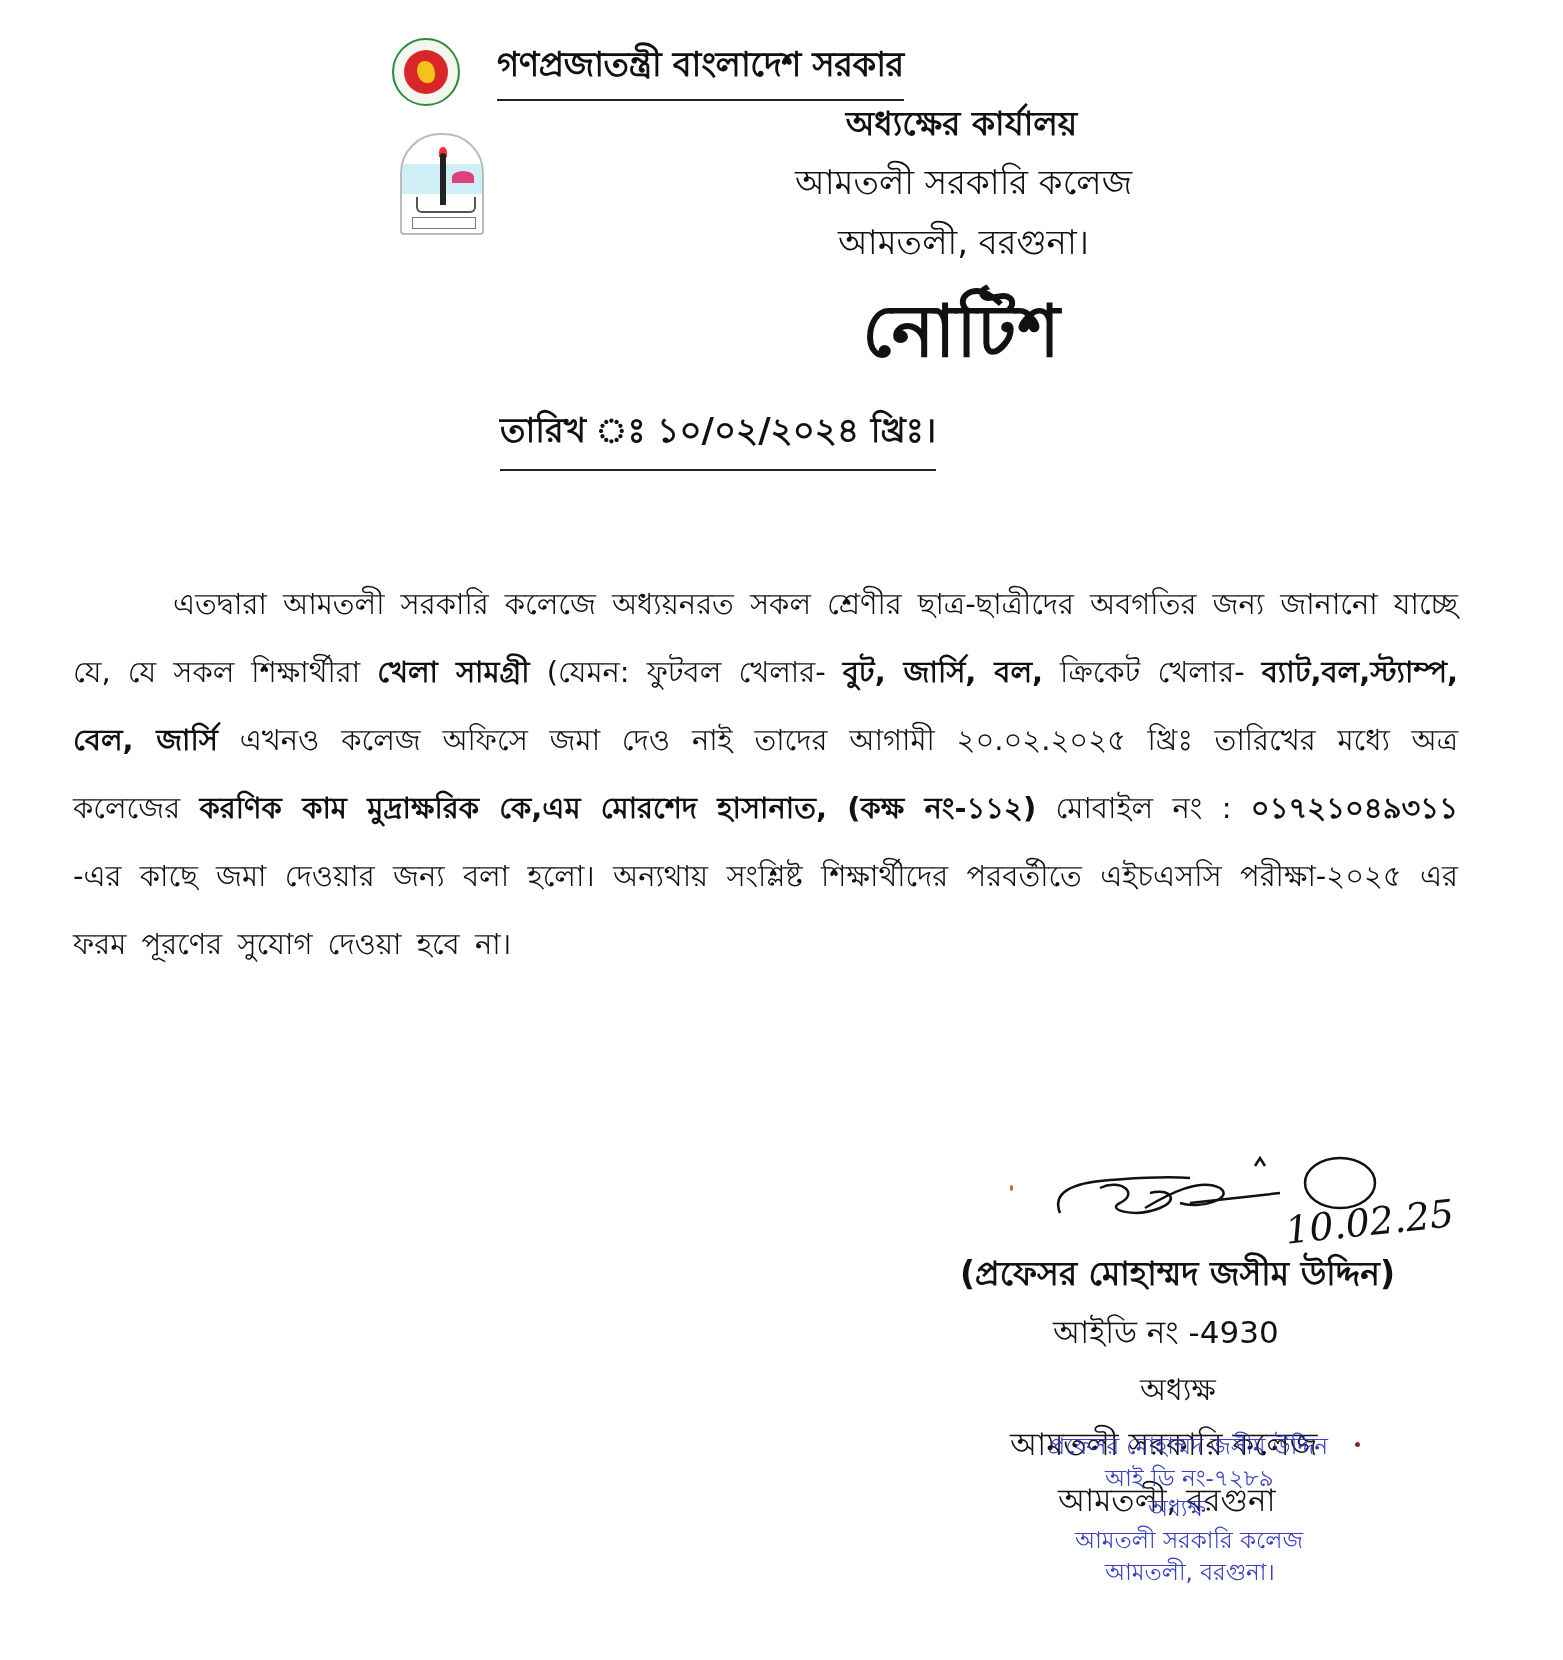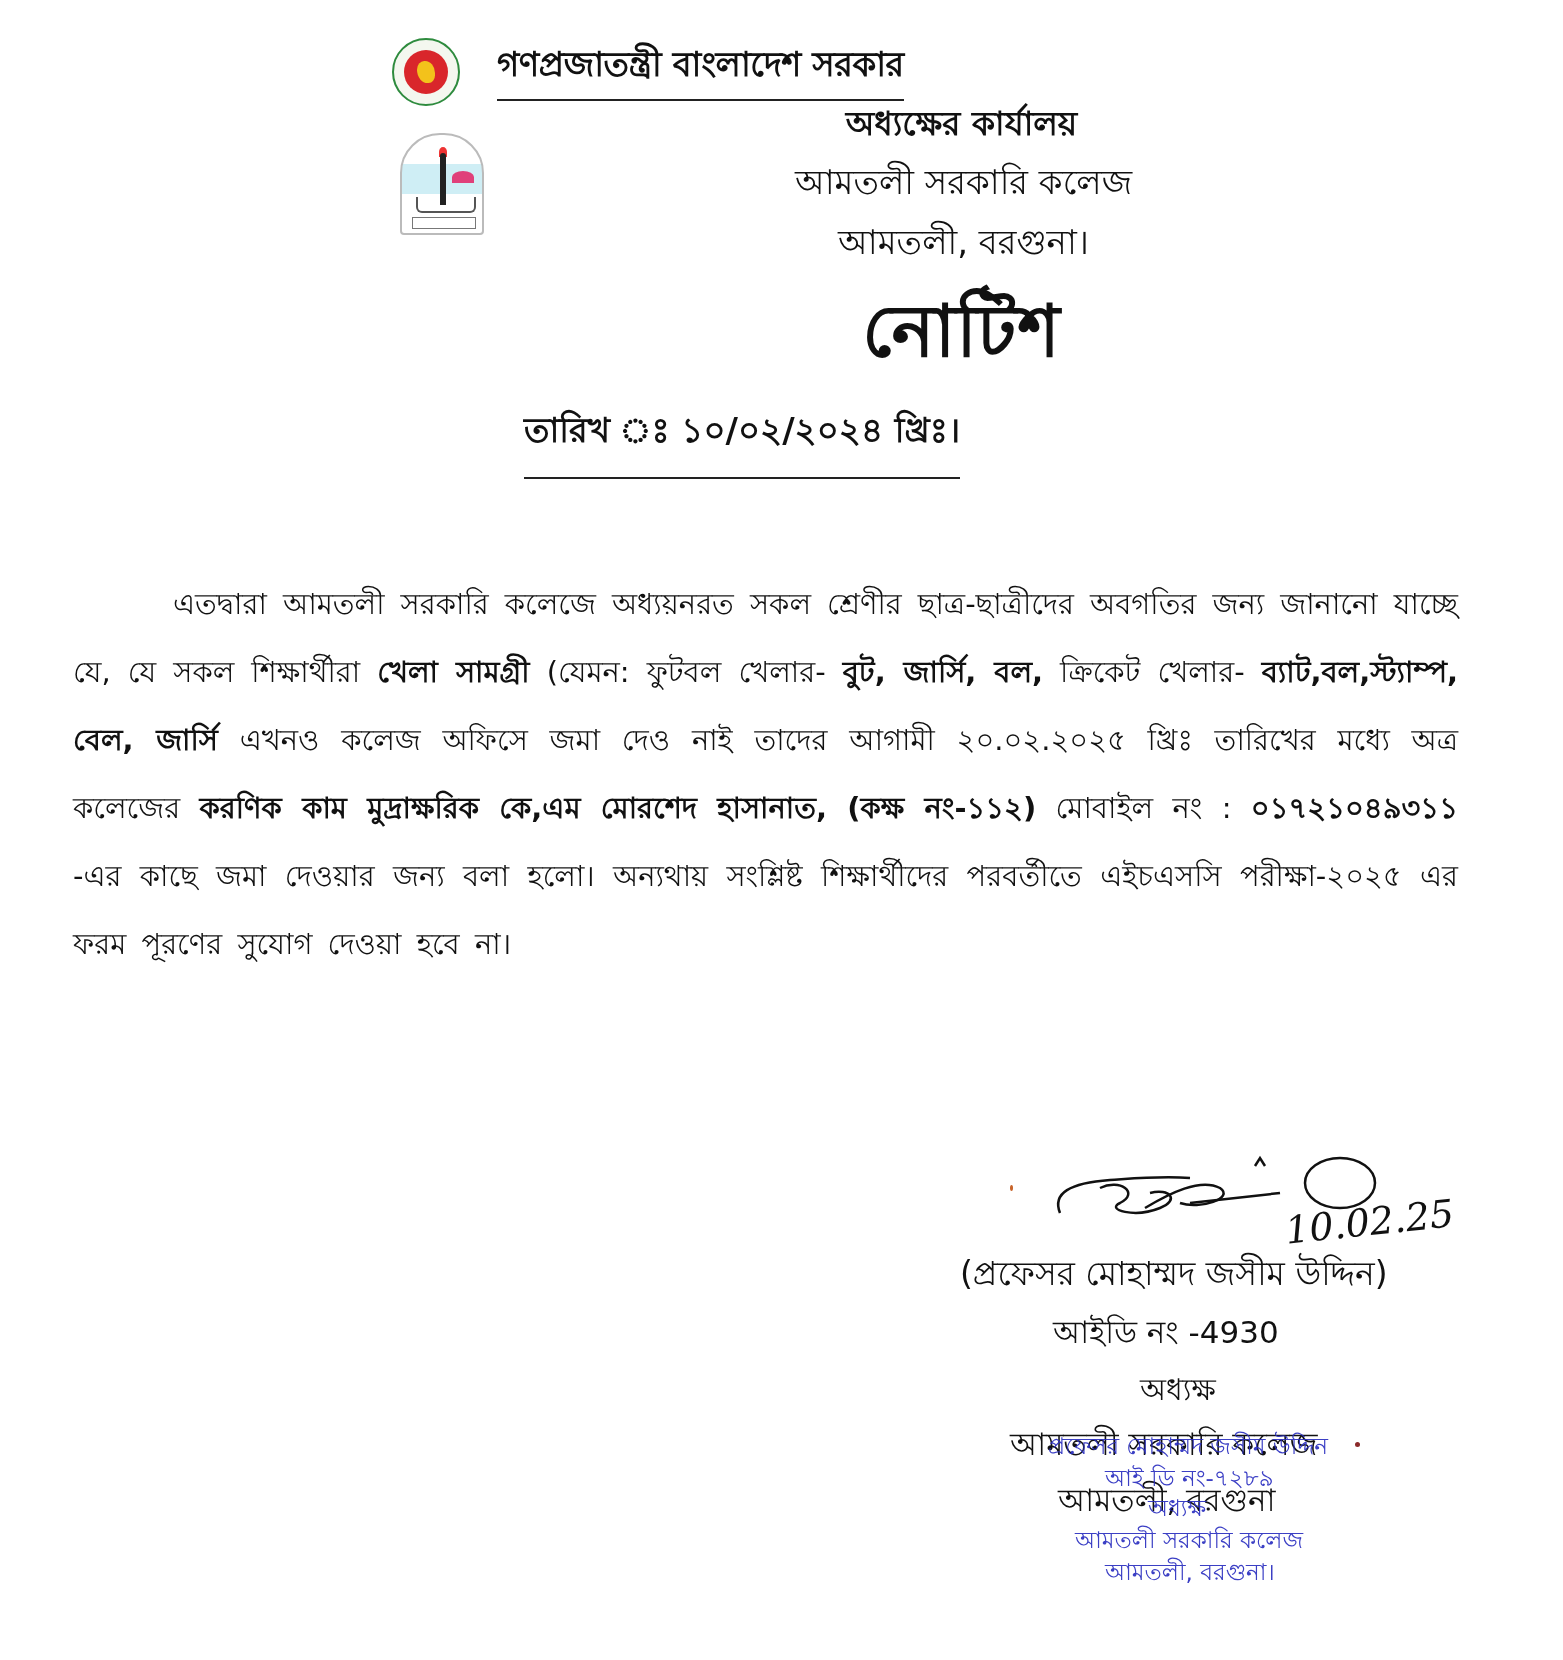--- a/index.html
+++ b/index.html
@@ -39,40 +39,40 @@
     }
     .college-logo .pen { position: absolute; left: 38px; top: 18px; width: 6px; height: 52px; background: #222; border-radius: 3px 3px 0 0; }
     .college-logo .flame { position: absolute; left: 37px; top: 12px; width: 8px; height: 10px; background: #e33; border-radius: 50% 50% 0 0; }
     .college-logo .lotus { position: absolute; left: 50px; top: 36px; width: 22px; height: 12px; background: #e0407a; border-radius: 50% 50% 0 0; }
     .college-logo .book { position: absolute; left: 14px; top: 62px; width: 56px; height: 14px; border: 2px solid #555; border-top: none; border-radius: 0 0 6px 6px; }
     .college-logo .ribbon { position: absolute; left: 10px; top: 82px; width: 62px; height: 10px; border: 1px solid #777; }
 
     .notice-heading { top: 276px; font-size: 72px; font-weight: bold; letter-spacing: 1px; }
     .date-line {
       left: 500px; top: 404px; font-size: 34px; font-weight: bold; white-space: nowrap;
-      border-bottom: 2px solid #222; padding-bottom: 16px; margin-left: 24px;
+      border-bottom: 2px solid #222; padding-bottom: 8px;
     }
 
     
     .body-para {
       left: 73px; top: 570px; width: 1385px;
       font-size: 29px; line-height: 68px; text-align: justify; text-align-last: left;
       text-indent: 100px; word-spacing: 6px;
     }
     .body-para b { font-weight: bold; }
 
     
     .signature {
       left: 1050px; top: 1148px; width: 330px; height: 90px;
     }
     .sign-date {
       left: 1285px; top: 1200px; font-family: "DejaVu Serif", serif; font-style: italic;
       font-size: 38px; transform: rotate(-6deg); white-space: nowrap;
     }
-    .sig-name { left: 960px; top: 1248px; font-size: 33px; font-weight: normal; white-space: nowrap; }
+    .sig-name { left: 960px; top: 1248px; font-size: 33px; font-weight: bold; white-space: nowrap; }
     .sig-id { left: 1053px; top: 1308px; font-size: 31px; white-space: nowrap; }
     .sig-role { left: 1140px; top: 1366px; font-size: 30px; white-space: nowrap; }
     .sig-college { left: 1010px; top: 1420px; font-size: 31px; white-space: nowrap; }
     .sig-addr { left: 1058px; top: 1476px; font-size: 31px; white-space: nowrap; }
 
     
     .stamp { color: #2b2fc0; font-size: 23px; white-space: nowrap; opacity: 0.92; }
     .stamp-name { left: 1048px; top: 1428px; }
     .stamp-id { left: 1105px; top: 1460px; text-align: center; }
     .stamp-role { left: 1148px; top: 1490px; }

